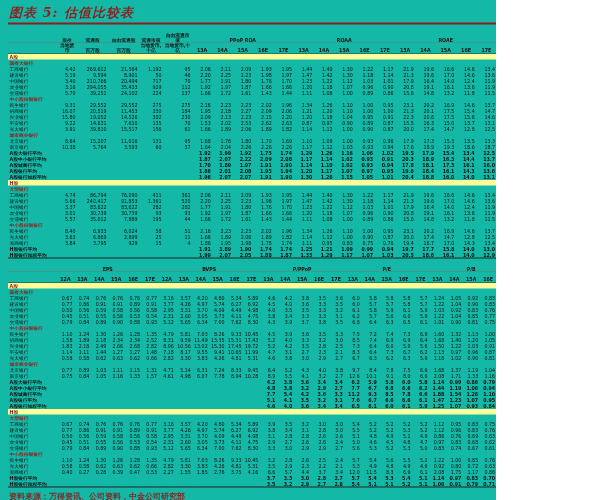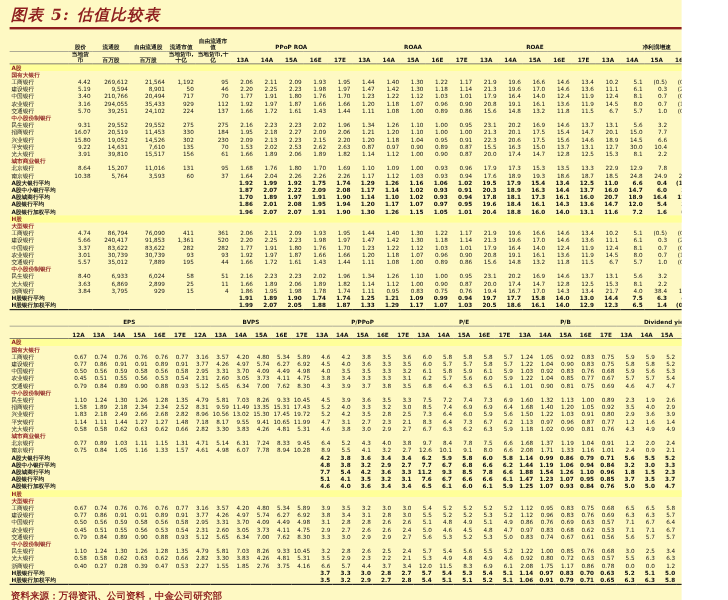--- a/index.html
+++ b/index.html
@@ -1,16 +1,16 @@
 <!DOCTYPE html>
 <html><head>
 <meta charset="utf-8">
 <style>
   html,body{margin:0;padding:0;background:#fff;}
-  #viewport{width:568px;height:500px;overflow:hidden;position:relative;background:#fef9c3;}
+  #viewport{width:496px;height:500px;overflow:hidden;position:relative;background:#14b8a6;}
   #inner{width:1214px;height:1000px;transform:scale(0.5);transform-origin:0 0;}
   .pagepad{padding:6px 16px 0 16px;}
   .page-title{font-family:"DejaVu Serif",serif;font-style:italic;font-weight:bold;
     font-size:26px;color:#8e1f1f;margin:2px 0 2px 2px;letter-spacing:2px;}
   .title-rule{border-top:4px solid #8e1f1f;margin:2px 0 10px 0;}
   table{border-collapse:collapse;table-layout:fixed;width:1180px;border-bottom:2px solid #222;}
   th,td{font-family:"DejaVu Sans","Liberation Sans",sans-serif;font-size:9.5px;
     padding:0 2px;height:12px;line-height:11px;overflow:hidden;white-space:nowrap;color:#111;}
   thead th{font-weight:bold;text-align:center;vertical-align:bottom;white-space:normal;line-height:10px;}
   thead tr.r1 th{height:26px;border-bottom:1px solid #777;}

